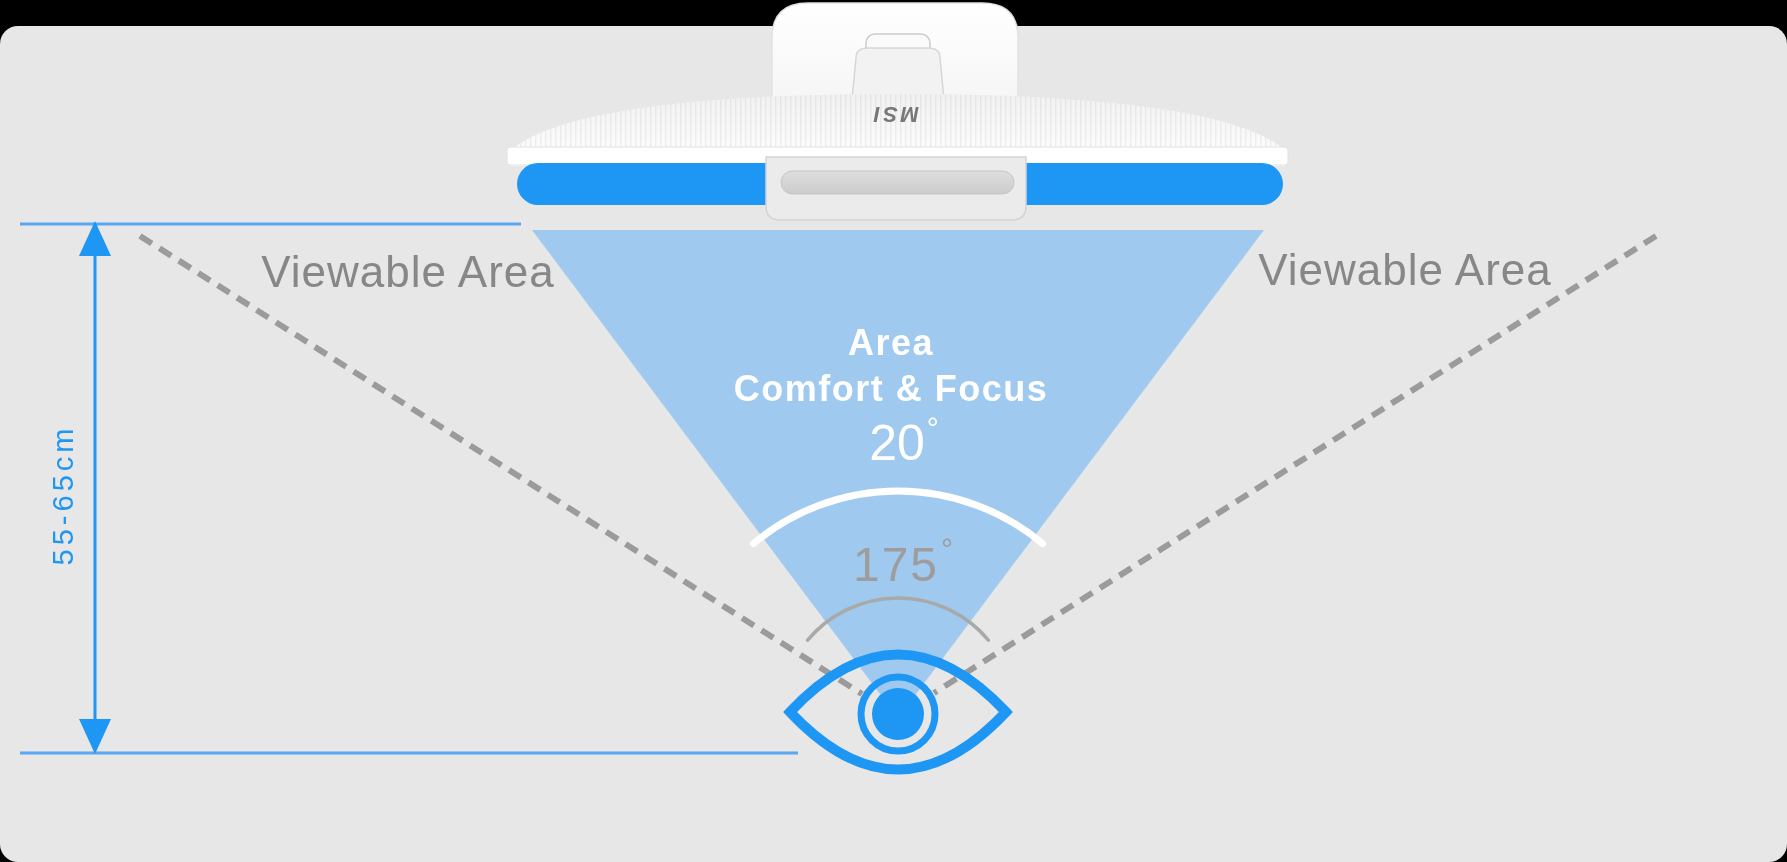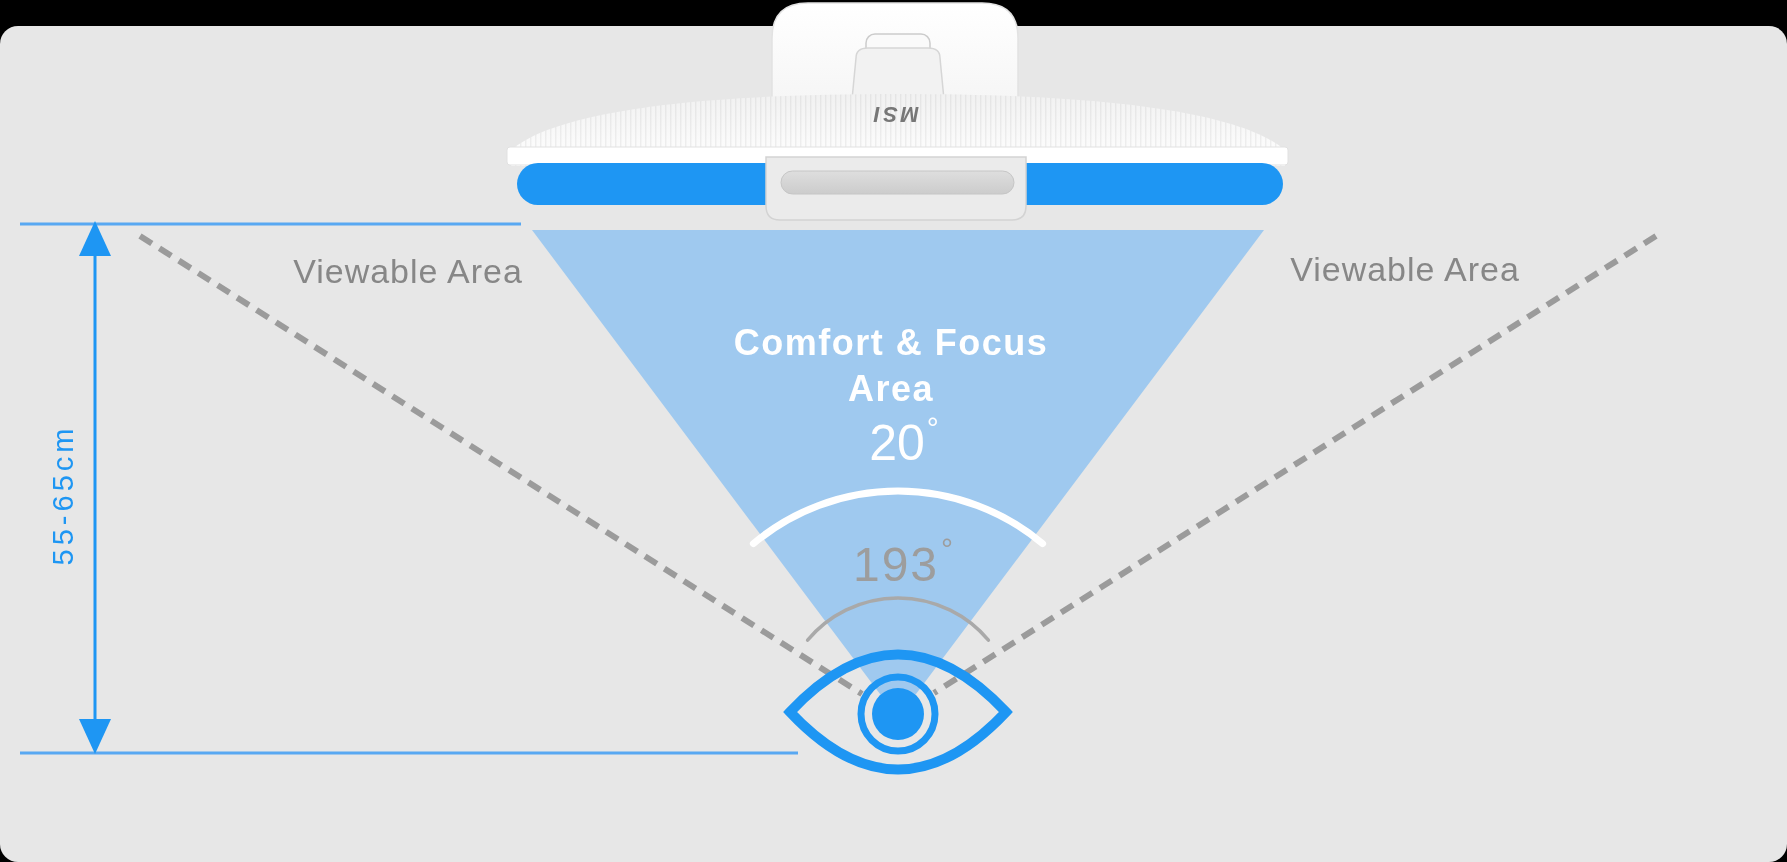--- a/index.html
+++ b/index.html
@@ -38,21 +38,21 @@
     width:1787px;height:862px;
     display:block;
   }
   .t{
     position:absolute;
     transform:translate(-50%,-50%);
     white-space:nowrap;
     line-height:1.1;
   }
   .viewable-label{
-    font-size:34px;
+    font-size:44px;
     letter-spacing:1px;
     color:var(--text-gray);
     text-align:center;
   }
   .comfort-label{
     left:891px;top:366px;
     font-size:36px;
     font-weight:700;
     letter-spacing:1.5px;
     color:var(--white);
@@ -146,27 +146,27 @@
       <path d="M 766,157 L 1026,157 L 1026,206 Q 1026,220 1012,220 L 780,220 Q 766,220 766,206 Z" fill="#ebebeb" stroke="#d3d3d3" stroke-width="1.5"></path>
       <rect x="781" y="171" width="233" height="23" rx="11.5" fill="url(#slotGrad)" stroke="#c6c6c6" stroke-width="1"></rect>
     </g>
   </svg>
 
   <div class="t viewable-label" style="left:408px;top:272px;">Viewable Area</div>
 
   <div class="t viewable-label" style="left:1405px;top:270px;">Viewable Area</div>
 
   <div class="t comfort-label">
+    <div>Area</div>
     <div>Comfort &amp; Focus</div>
-    <div>Area</div>
   </div>
 
   <div class="t angle-40">
     <span>20</span><span class="deg">°</span>
   </div>
 
   <div class="t angle-124">
-    <span>193</span><span class="deg">°</span>
+    <span>175</span><span class="deg">°</span>
   </div>
 
   <div class="t distance-label">55-65cm</div>
 
 </div>
 
 </body></html>

